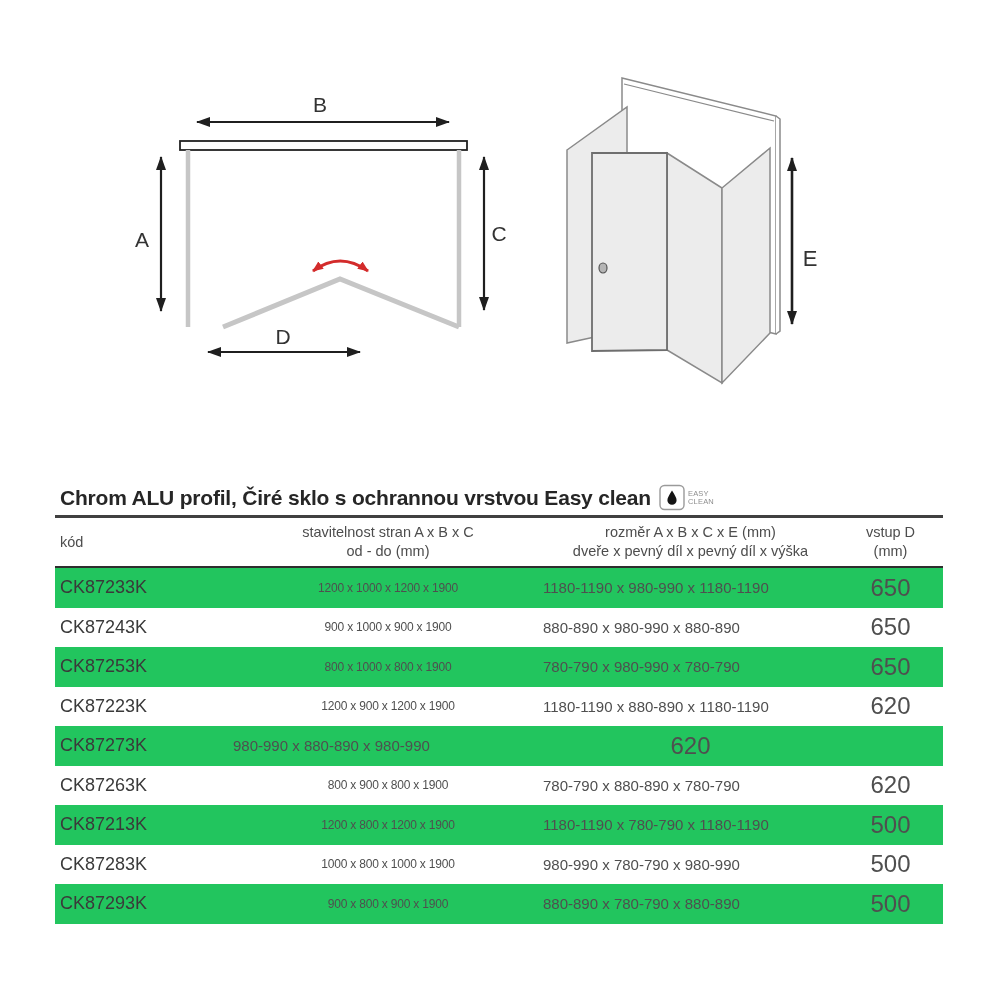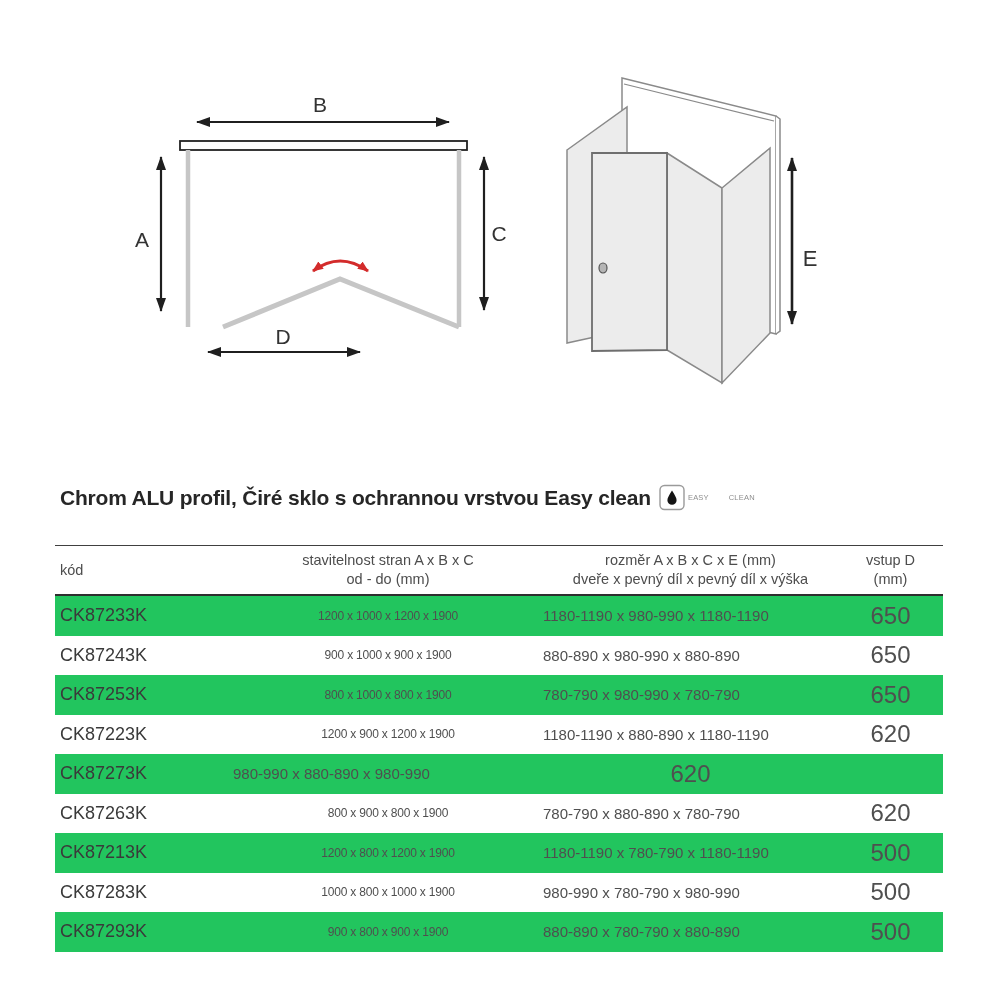--- a/index.html
+++ b/index.html
@@ -13,25 +13,25 @@
   .diagrams{position:absolute;left:0;top:0;width:1000px;height:470px;}
   .heading-row{
     position:absolute;left:60px;top:484px;
     display:flex;align-items:center;gap:8px;
   }
   .heading{
     font-size:21px;font-weight:bold;color:#262626;letter-spacing:-0.2px;
     white-space:nowrap;
   }
   .badge{display:flex;align-items:center;gap:3px;}
-  .badge-text{display:flex;flex-direction:row;line-height:1.05;gap:20px;}
+  .badge-text{display:flex;flex-direction:column;line-height:1.05;}
   .badge-text span{font-size:7.5px;color:#8e8e8e;letter-spacing:0.2px;}
   .spec-table{
-    position:absolute;left:55px;top:545px;width:888px;
-    border-top:1px solid #404040;
+    position:absolute;left:55px;top:515px;width:888px;
+    border-top:3px solid #404040;
   }
   .thead{
     display:grid;grid-template-columns:178px 310px 295px 105px;
     align-items:center;height:48px;
     border-bottom:2px solid #2e2e2e;
     color:#4d4d4d;font-size:14.5px;line-height:1.3;
   }
   .thead .h-col1{padding-left:5px;text-align:left;}
   .thead .h-col{text-align:center;}
   .trow{

